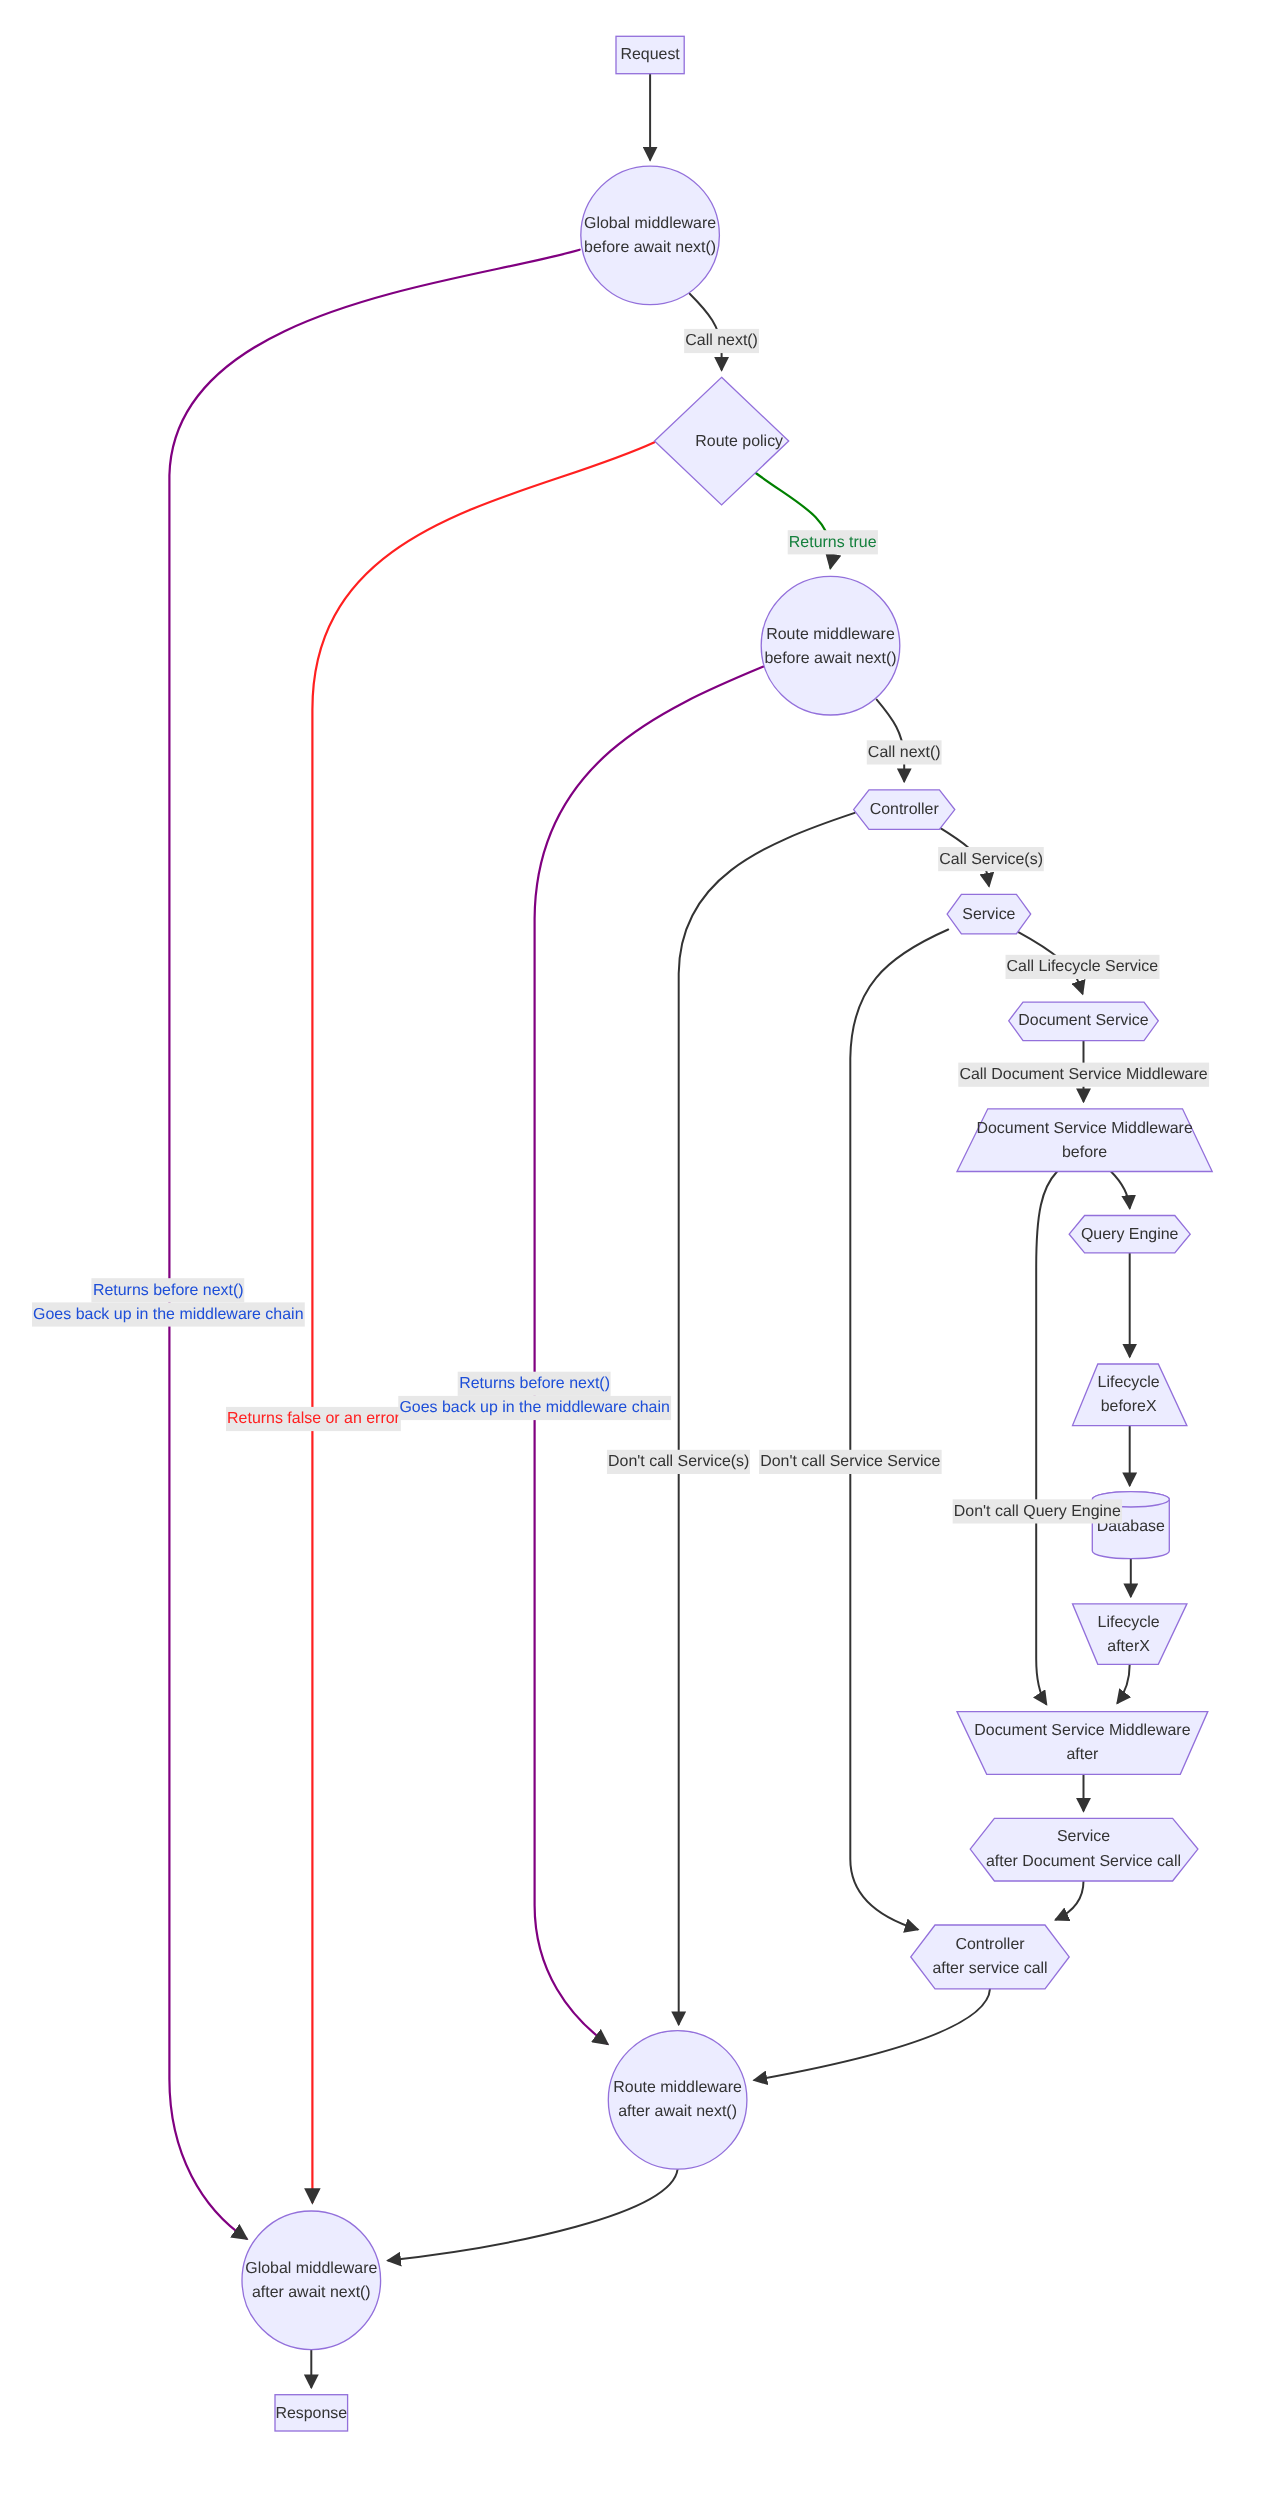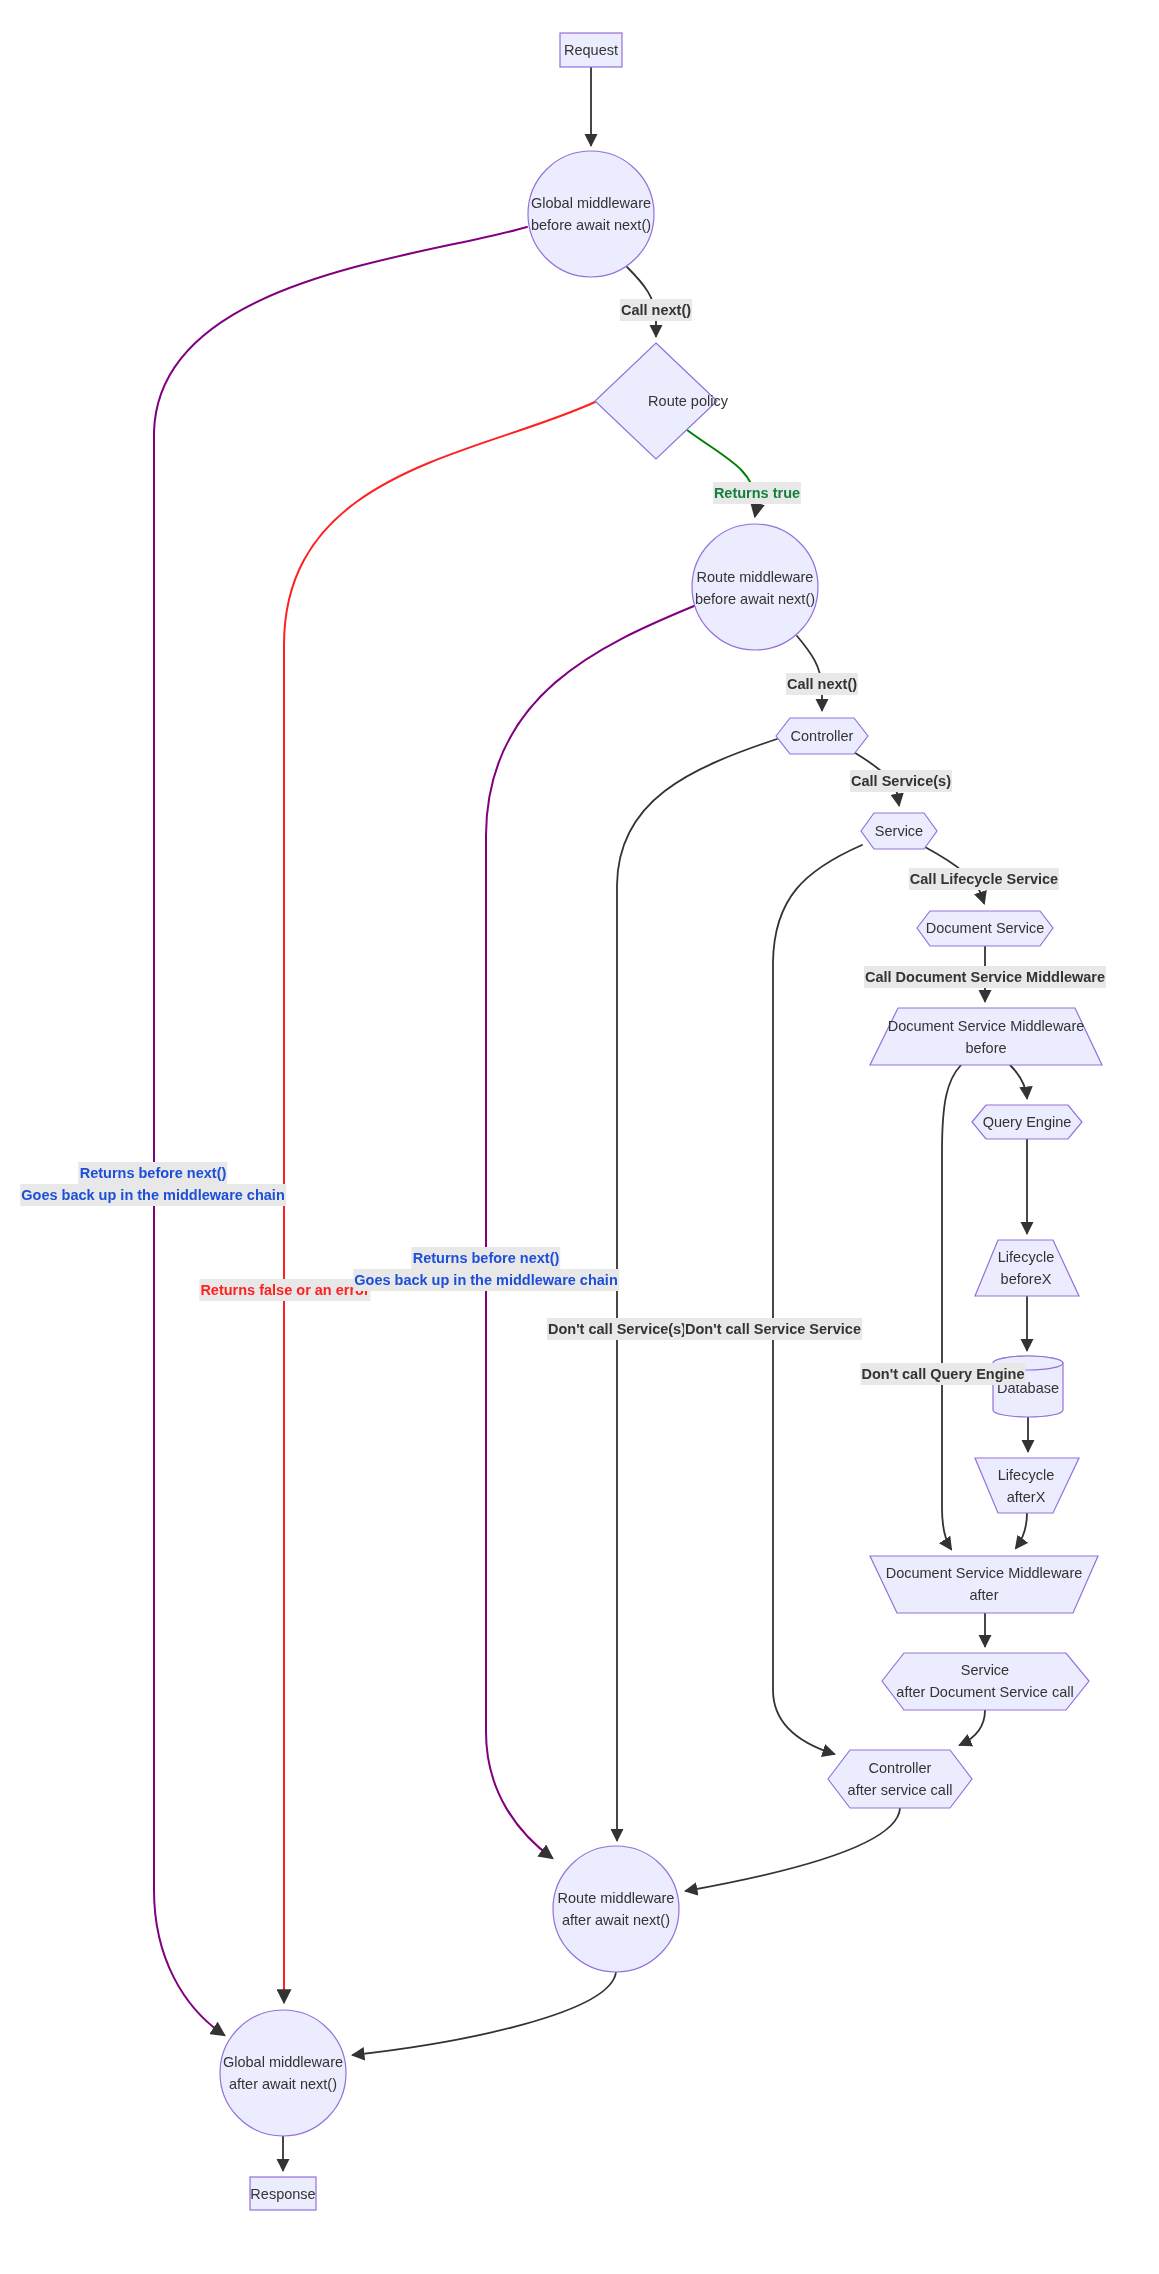--- a/index.html
+++ b/index.html
@@ -17,21 +17,20 @@
     white-space:nowrap;
     font-size:14.5px;
     line-height:22px;
     color:#333333;
     text-align:center;
   }
   .edge-lbl span{
     display:inline-block;
     background:#e8e8e8;
     padding:0 1px;
-    font-weight:bold;
   }
   .edge-lbl.two span{display:table;margin:0 auto;}
   .green{color:#15803d;}
   .purple{color:#1d4ed8;}
   .red{color:#ff2020;margin-top:22px;}
   .node-lbl span{display:block;}
 </style>
 </head>
 <body>
 
@@ -116,21 +115,21 @@
     </g>
   </svg>
 
   <div class="lbl node-lbl" style="left:591px;top:50px">
       <span>Request</span>
     </div>
   <div class="lbl node-lbl" style="left:591px;top:214px">
     <span>Global middleware</span>
       <span>before await next()</span>
   </div>
-  <div class="lbl node-lbl" style="left:688px;top:401px">
+  <div class="lbl node-lbl" style="left:672px;top:401px">
       <span>Route policy</span>
     </div>
   <div class="lbl node-lbl" style="left:755px;top:588px">
     <span>Route middleware</span>
       <span>before await next()</span>
   </div>
   <div class="lbl node-lbl" style="left:822px;top:736px">
       <span>Controller</span>
     </div>
   <div class="lbl node-lbl" style="left:899px;top:831px">

